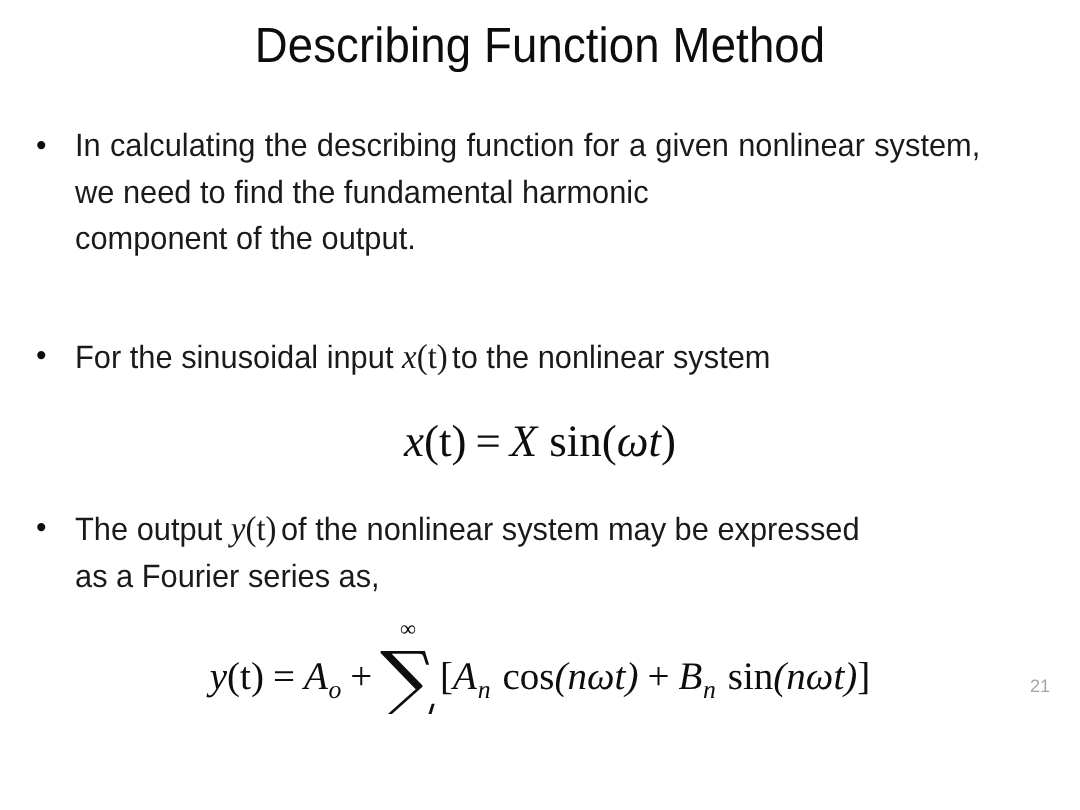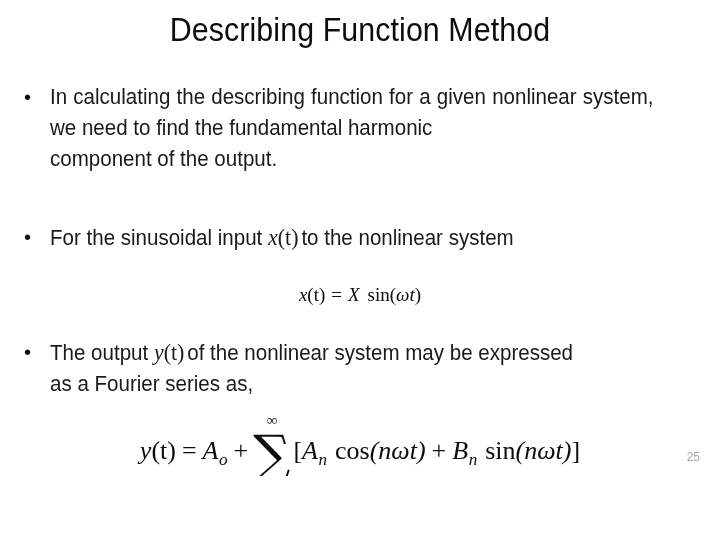--- a/index.html
+++ b/index.html
@@ -91,21 +91,21 @@
     position: absolute;
     font-family: "Liberation Serif", serif;
     color: #0d0d0d;
     white-space: nowrap;
   }
   #equation-1 {
     left: 0;
     top: 278px;
     width: 720px;
     text-align: center;
-    font-size: 19px;
+    font-size: 30px;
     line-height: 34px;
   }
   #equation-2 {
     left: 0;
     top: 415px;
     width: 720px;
     text-align: center;
     font-size: 26px;
     line-height: 34px;
   }
@@ -226,15 +226,15 @@
     <div class="bullet-row">
       <span class="bullet-mark">•</span>
       <span class="bullet-text no-justify"><span>The output</span><span class="sp"></span><span class="imath"><span>y</span><span class="paren">(t)</span></span><span class="sp-thin"></span><span>of the nonlinear system may be expressed</span><span class="lastline">as a Fourier series as,</span></span>
     </div>
   </div>
 
   <div class="eq" id="equation-2">
     <span class="eq-lead"><span class="var">y</span><span class="op">(t)</span><span class="sp"></span><span class="op">=</span><span class="sp"></span><span class="var">A</span><span class="sub">o</span><span class="sp"></span><span class="op">+</span></span><span class="sum-wrap"><span class="sum-top">∞</span><span class="sum-glyph">∑</span><span class="sum-bot">n=1</span></span><span class="eq-body"><span class="op">[</span><span class="var">A</span><span class="sub">n</span><span class="sp"></span><span class="func">cos</span><span class="var">(nωt)</span><span class="sp"></span><span class="op">+</span><span class="sp"></span><span class="var">B</span><span class="sub">n</span><span class="sp"></span><span class="func">sin</span><span class="var">(nωt)</span><span class="op">]</span></span>
   </div>
 
-  <div id="page-number">25</div>
+  <div id="page-number">21</div>
 
 </div>
 
 </body></html>

